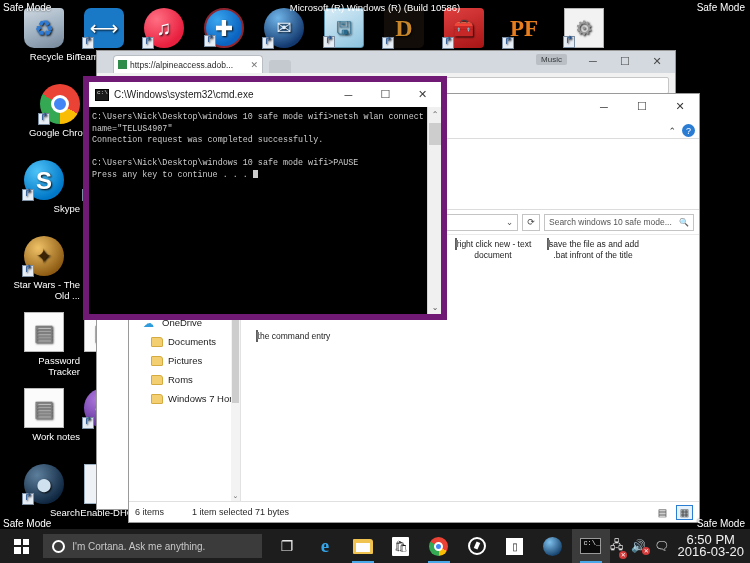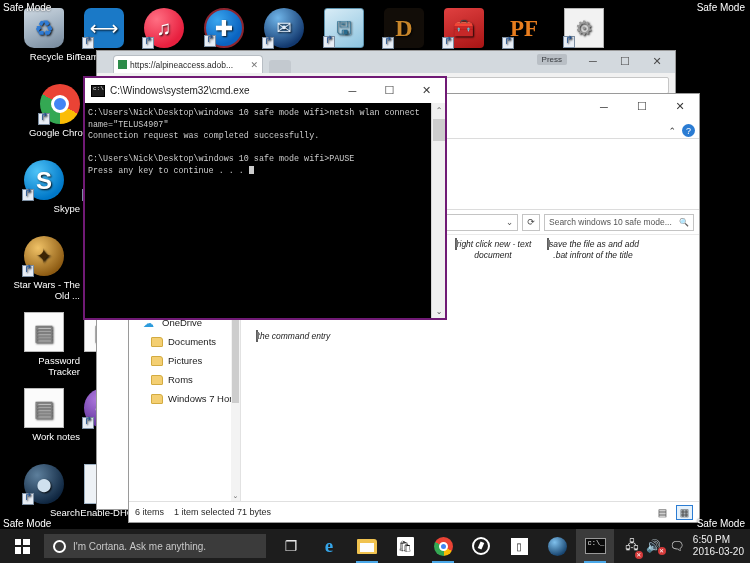--- a/index.html
+++ b/index.html
@@ -228,21 +228,21 @@
   .nav-item.lvl1 { padding-left: 22px; }
   .nav-folder { width: 12px; height: 10px; background: #f4cf72; border: 1px solid #d3ab41; border-radius: 1px 3px 1px 1px; flex:0 0 auto;}
   .nav-cloud { width: 14px; height: 10px; color: #2d9bdc; font-size: 11px; line-height: 10px; flex:0 0 auto;}
   .nav-scroll {
     position: absolute; right: 0; top: 0; bottom: 0; width: 9px; background: #f3f3f3;
   }
   .nav-scroll .thumb { position: absolute; left: 1px; width: 7px; top: 18px; height: 150px; background: #cdcdcd; }
   .nav-scroll .arrow { position:absolute; left:0; width:9px; height:11px; font-size:7px; color:#666;
      display:flex; align-items:center; justify-content:center; }
 
-  .ex-content { flex: 1; background: #fff; position: relative; overflow: hidden; font-style: italic; }
+  .ex-content { flex: 1; background: #fff; position: relative; overflow: hidden; }
   .file-tile {
     position: absolute; width: 96px; text-align: center; font-size: 8.5px;
     color: #1b1b1b; line-height: 11px;
   }
   .file-thumb {
     width: 68px; height: 50px; margin: 0 auto 3px auto; background: #111;
     border: 1px solid #5e5e5e; position: relative; overflow: hidden;
   }
   .thumb-win { position: absolute; left: 12%; top: 12%; width: 78%; height: 72%; background: #fdfdfd; border: 1px solid #777; }
   .thumb-win::before {
@@ -254,31 +254,31 @@
     background: repeating-linear-gradient(90deg,#c24 0 3px, #000 3px 6px); }
   .thumb-bar-b { position: absolute; left: 0; right: 0; bottom: 0; height: 8%;
     background: repeating-linear-gradient(90deg,#3a78c8 0 3px, #111 3px 6px); }
   .thumb-lines { position:absolute; left: 18%; top: 26%; right: 10%; height: 48%;
     background: repeating-linear-gradient(#bbb 0 1px, transparent 1px 4px); }
 
   .sel-label { background: #cfcfcf; padding: 0 2px; display: inline-block; }
 
   .ex-status {
     height: 21px; border-top: 1px solid #e0e0e0; background: #fff; display: flex;
-    align-items: center; font-size: 9px; color: #2a2a2a; padding: 0 6px; gap: 10px; flex: 0 0 auto;
+    align-items: center; font-size: 9px; color: #2a2a2a; padding: 0 6px; gap: 28px; flex: 0 0 auto;
   }
   .status-views { margin-left: auto; display: flex; gap: 5px; align-items: center; }
   .vbtn { width: 17px; height: 15px; display:flex; align-items:center; justify-content:center;
       font-size:10px; color:#444; }
   .vbtn.active { border: 1px solid #2b7cd3; background: #e5f1fb; }
 
   
   #cmd-win {
     position: absolute; left: 83px; top: 76px; width: 364px; height: 244px;
-    border: 2px solid #701a75; background: #000; z-index: 40;
+    border: 6px solid #701a75; background: #000; z-index: 40;
     display: flex; flex-direction: column;
   }
   .cmd-title {
     height: 25px; background: #fff; display: flex; align-items: center; gap: 5px;
     padding-left: 6px; font-size: 10px; color: #1a1a1a; flex: 0 0 auto; position: relative;
   }
   .cmd-ico {
     width: 14px; height: 12px; background: #1b1b1b; border: 1px solid #000; position: relative;
   }
   .cmd-ico::after { content:"c:\\"; position:absolute; left:1px; top:-1px; color:#dcdcdc; font-size:6px;
@@ -352,32 +352,33 @@
      background: radial-gradient(circle at 35% 28%, #7fc0ec, #17446f 75%); }
   .tb-cmd { width: 21px; height: 16px; background: #0b0b0b; border: 1px solid #999; position:relative;}
   .tb-cmd::after { content:"c:\\_"; position:absolute; left:2px; top:0px; color:#e0e0e0; font-size:7px;
      font-family:"Liberation Mono", monospace;}
   .tray { margin-left: auto; display: flex; align-items: center; gap: 8px; padding-right: 6px; }
   .tray-ic { color: #e6e6e6; font-size: 12px; position: relative; }
   .tray-ic .xmark {
     position: absolute; right: -4px; bottom: -2px; width: 8px; height: 8px; border-radius: 50%;
     background: #d33a3a; color: #fff; font-size: 6px; line-height: 8px; text-align: center;
   }
-  .clock { color: #f0f0f0; font-size: 10px; line-height: 12px; }
+  .clock { color: #f0f0f0; font-size: 13px; line-height: 12px; text-align: center; }
   .clock div { white-space: nowrap; }
 </style>
 </head>
 <body>
 
 <div id="screen">
 
   <div class="safemode sm-tl">Safe Mode</div>
   <div class="safemode sm-tr">Safe Mode</div>
   <div class="safemode sm-bl">Safe Mode</div>
   <div class="safemode sm-br">Safe Mode</div>
+  <div class="buildinfo">Microsoft (R) Windows (R) (Build 10586)</div>
 
   <div id="desktop-icons">
       <div class="dicon" style="left: 8px; top: 8px;">
         <span class="glyph ic-recycle"></span>
         <span class="lbl">Recycle Bin</span>
       </div>
       <div class="dicon" style="left: 68px; top: 8px;">
         <span class="glyph ic-tv">
           <span class="shortcut-arrow"></span>
         </span>
@@ -494,21 +495,21 @@
     </div>
 
   <div id="chrome-win">
     <div class="cr-tabstrip">
       <div class="cr-tab">
         <span class="cr-favicon"></span>
         <span>https://alpineaccess.adob...</span>
         <span class="cr-tab-x">✕</span>
       </div>
       <div class="cr-newtab"></div>
-      <div class="cr-profile">Press</div>
+      <div class="cr-profile">Music</div>
       <div class="cr-winbtns">
         <span>─</span>
         <span>☐</span>
         <span>✕</span>
       </div>
     </div>
     <div class="cr-toolbar">
       <span>←</span>
       <span>→</span>
       <span>⟳</span>

